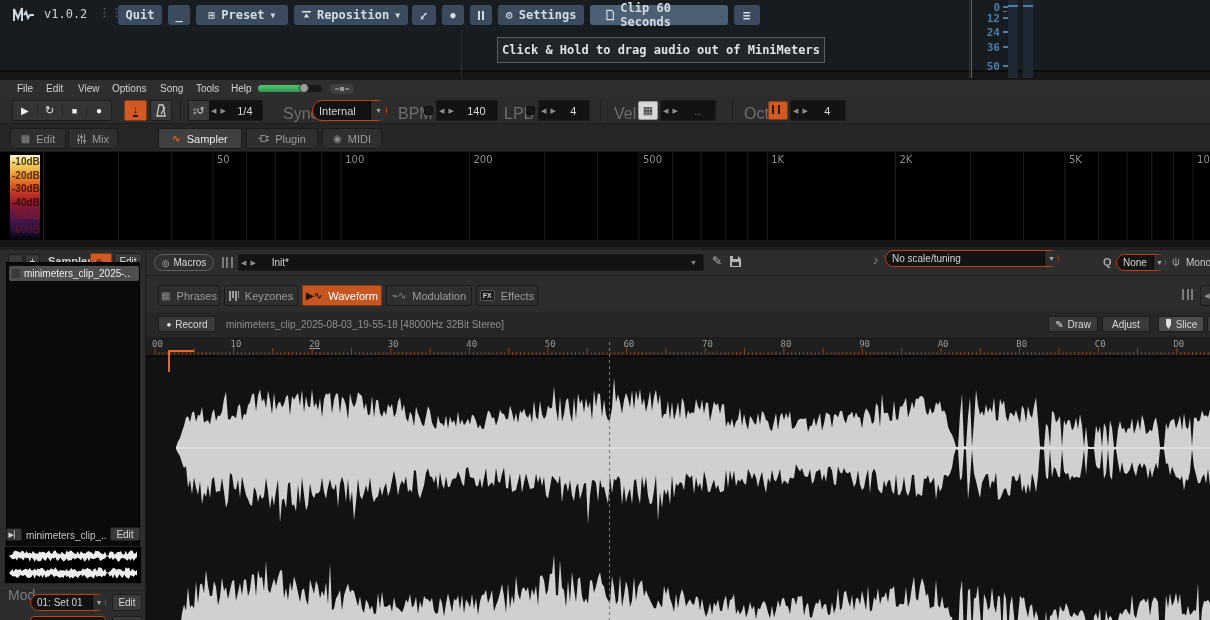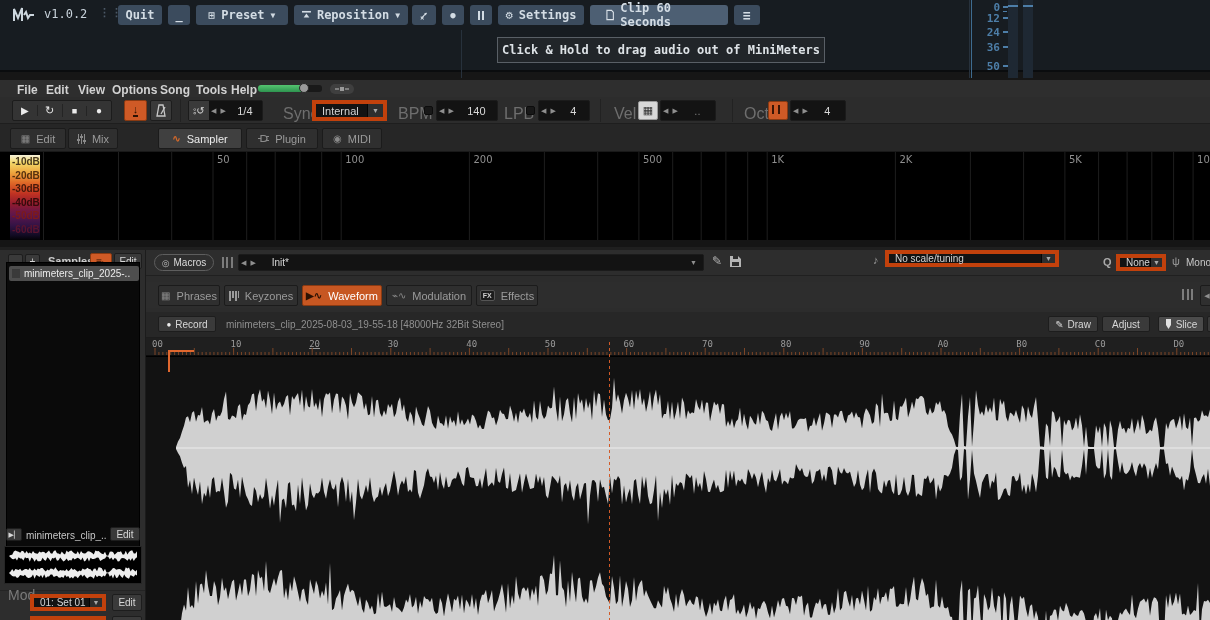--- a/index.html
+++ b/index.html
@@ -20,30 +20,30 @@
   .mm-chev{font-size:8px;color:#cfd8e0;}
   .mm-tooltip{background:#212529;border:1px solid #595f66;color:#dde2e6;
               font:bold 12px "DejaVu Sans Mono",monospace;display:flex;align-items:center;justify-content:center;}
   .mm-vline{width:1px;background:#27313c;}
   .mtr-lbl{color:#4d7ea8;font:bold 11px "DejaVu Sans Mono",monospace;width:24px;text-align:right;}
   .mtr-bar{width:10px;background:#1e2833;}
   .mtr-dash{background:#4d7ea8;}
 
   
   .rn{left:0;top:80px;width:1210px;height:540px;background:#2c2c2c;}
-  .menu-item{color:#d2d2d2;font-weight:bold;font-size:12px;padding-left:9px;}
+  .menu-item{color:#d2d2d2;font-weight:normal;font-size:10px;padding-left:9px;}
   .rbtn{background:#3a3a3a;border:1px solid #1d1d1d;border-radius:2px;color:#d8d8d8;
         font-size:10px;display:flex;align-items:center;justify-content:center;gap:4px;}
   .rlabel{color:#6e6e6e;font-size:16px;}
   .field{background:#131313;border:1px solid #1b1b1b;border-radius:2px;color:#d8d8d8;
          font-size:11px;display:flex;align-items:center;}
   .spin{color:#8f8f8f;font-size:7px;padding:0 2px;}
   .fval{flex:1;text-align:center;}
   .chk{width:9px;height:9px;background:#181818;border:1px solid #0c0c0c;border-radius:2px;}
-  .dd{background:#131313;border:4px solid #c2410c;border-radius:0;color:#d4d4d4;
+  .dd{background:#131313;border:1px solid #c2410c;border-radius:10px;color:#d4d4d4;
       font-size:11px;display:flex;align-items:center;}
   .dd .txt{flex:1;padding-left:6px;white-space:nowrap;overflow:hidden;}
   .dd .arr{width:16px;align-self:stretch;background:#2e2e2e;border-left:1px solid #050505;
            display:flex;align-items:center;justify-content:center;color:#a8a8a8;font-size:7px;}
   .tab{height:21px;background:#2f2f2f;border:1px solid #1b1b1b;border-radius:2px;color:#9b9b9b;
        font-size:11px;display:flex;align-items:center;justify-content:center;gap:6px;}
   .tab.sel{background:#404040;color:#ececec;}
   .tab.orange{background:#c75722;border-color:#8a3a12;color:#ffffff;}
   .ticn{font-size:10px;color:#8a8a8a;}
   .sep{width:1px;background:#222;}

